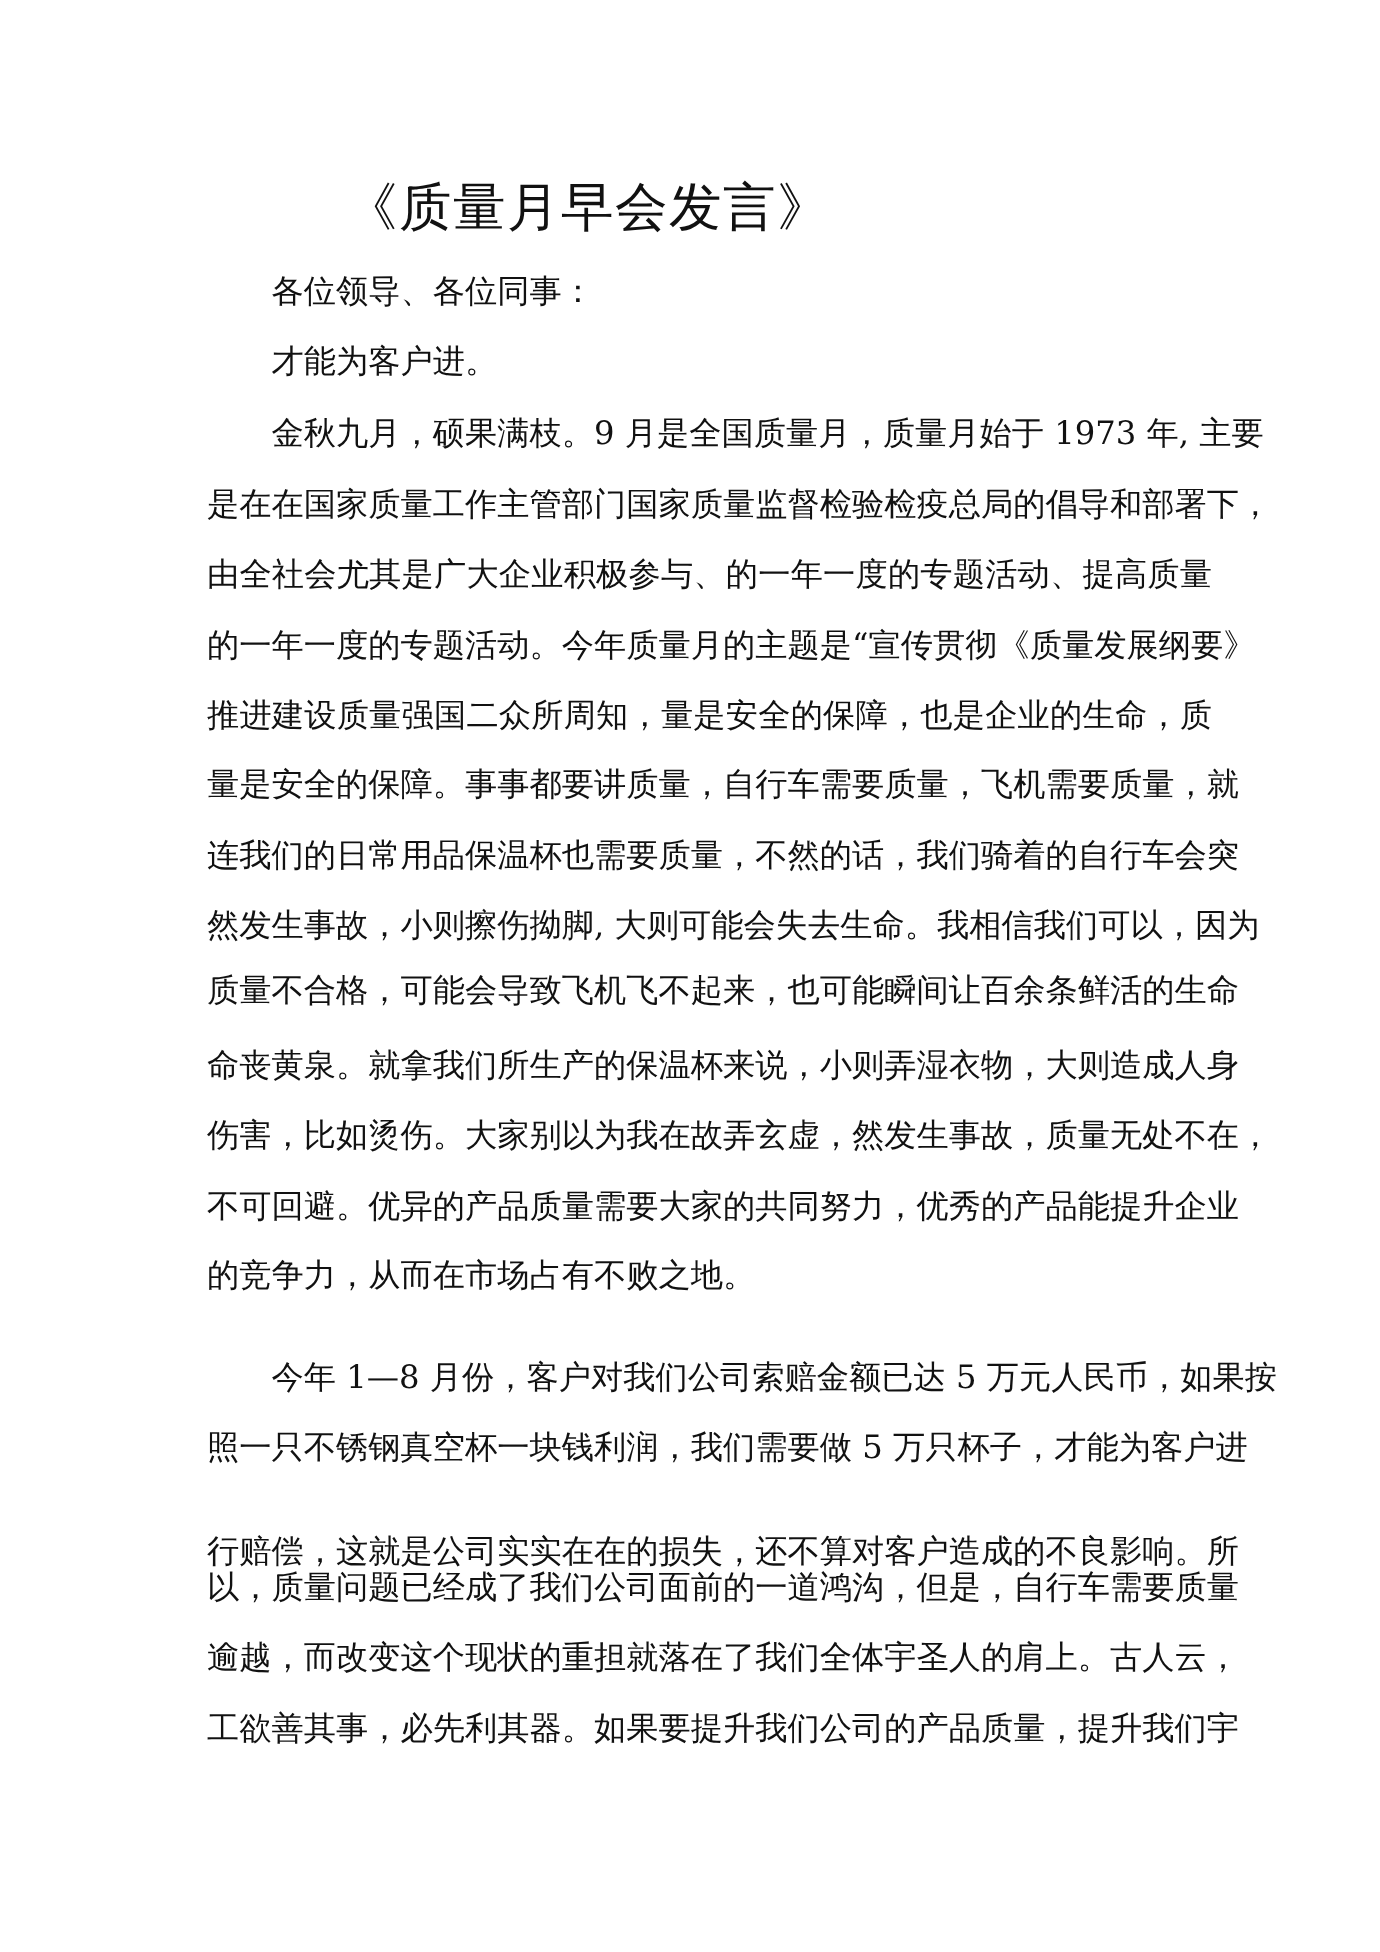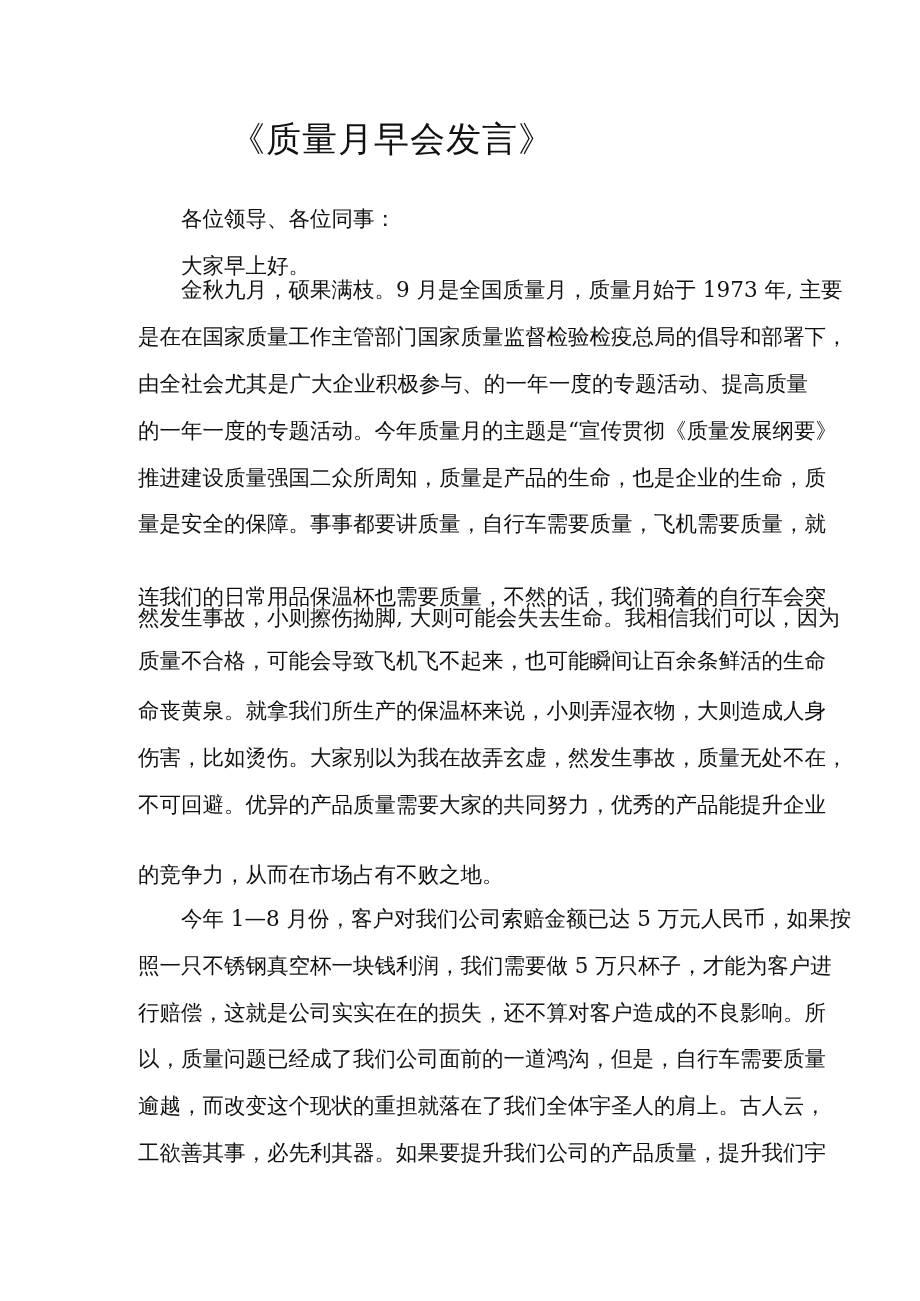--- a/index.html
+++ b/index.html
@@ -2,49 +2,49 @@
 <html><head>
 <meta charset="utf-8">
 <style>
   html, body { margin:0; padding:0; background:#ffffff; }
   body { width:920px; height:1301px; position:relative; overflow:hidden;
          font-family: "DejaVu Serif", "Liberation Serif", serif; color:#111; }
   .title { position:absolute; left:0; width:784px; top:114px; text-align:center;
            font-size:35px; line-height:50px; letter-spacing:1px; }
   .line { position:absolute; left:138px; width:670px; font-size:21.5px; line-height:30px;
           white-space:nowrap; text-align:justify; text-align-last:justify; }
-  .line.last { text-align-last:left;margin-top:24px; }
+  .line.last { text-align-last:left; }
   .line.indent { left:181px; width:627px; }
 </style>
 </head>
 <body>
 
 <div>
   <div class="title">《质量月早会发言》</div>
 
   <div class="line indent last" style="top:180px">各位领导、各位同事：</div>
-  <div class="line indent last" style="top:227px">大家早上好。</div>
+  <div class="line indent last" style="top:227px">才能为客户进。</div>
 
   <div>
     <div class="line indent" style="top:275px">金秋九月，硕果满枝。9 月是全国质量月，质量月始于 1973 年, 主要</div>
     <div class="line" style="top:322px">是在在国家质量工作主管部门国家质量监督检验检疫总局的倡导和部署下，</div>
     <div class="line" style="top:369px">由全社会尤其是广大企业积极参与、的一年一度的专题活动、提高质量</div>
     <div class="line" style="top:416px">的一年一度的专题活动。今年质量月的主题是“宣传贯彻《质量发展纲要》</div>
-    <div class="line" style="top:463px">推进建设质量强国二众所周知，质量是产品的生命，也是企业的生命，质</div>
+    <div class="line" style="top:463px">推进建设质量强国二众所周知，量是安全的保障，也是企业的生命，质</div>
     <div class="line" style="top:509px">量是安全的保障。事事都要讲质量，自行车需要质量，飞机需要质量，就</div>
-    <div class="line" style="top:582px">连我们的日常用品保温杯也需要质量，不然的话，我们骑着的自行车会突</div>
+    <div class="line" style="top:556px">连我们的日常用品保温杯也需要质量，不然的话，我们骑着的自行车会突</div>
     <div class="line" style="top:603px">然发生事故，小则擦伤拗脚, 大则可能会失去生命。我相信我们可以，因为</div>
     <div class="line" style="top:646px">质量不合格，可能会导致飞机飞不起来，也可能瞬间让百余条鲜活的生命</div>
     <div class="line" style="top:696px">命丧黄泉。就拿我们所生产的保温杯来说，小则弄湿衣物，大则造成人身</div>
     <div class="line" style="top:743px">伤害，比如烫伤。大家别以为我在故弄玄虚，然发生事故，质量无处不在，</div>
     <div class="line" style="top:790px">不可回避。优异的产品质量需要大家的共同努力，优秀的产品能提升企业</div>
     <div class="line last" style="top:836px">的竞争力，从而在市场占有不败之地。</div>
   </div>
 
   <div>
     <div class="line indent" style="top:904px">今年 1—8 月份，客户对我们公司索赔金额已达 5 万元人民币，如果按</div>
     <div class="line" style="top:951px">照一只不锈钢真空杯一块钱利润，我们需要做 5 万只杯子，才能为客户进</div>
-    <div class="line" style="top:998px">行赔偿，这就是公司实实在在的损失，还不算对客户造成的不良影响。所</div>
+    <div class="line" style="top:1020px">行赔偿，这就是公司实实在在的损失，还不算对客户造成的不良影响。所</div>
     <div class="line" style="top:1044px">以，质量问题已经成了我们公司面前的一道鸿沟，但是，自行车需要质量</div>
     <div class="line" style="top:1091px">逾越，而改变这个现状的重担就落在了我们全体宇圣人的肩上。古人云，</div>
     <div class="line" style="top:1138px">工欲善其事，必先利其器。如果要提升我们公司的产品质量，提升我们宇</div>
   </div>
 </div>
 
 </body></html>

